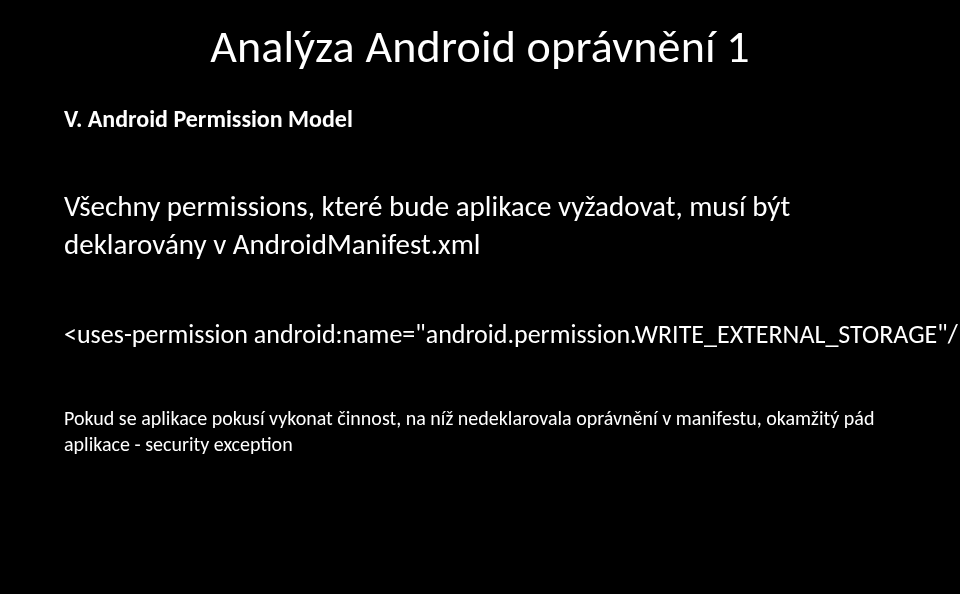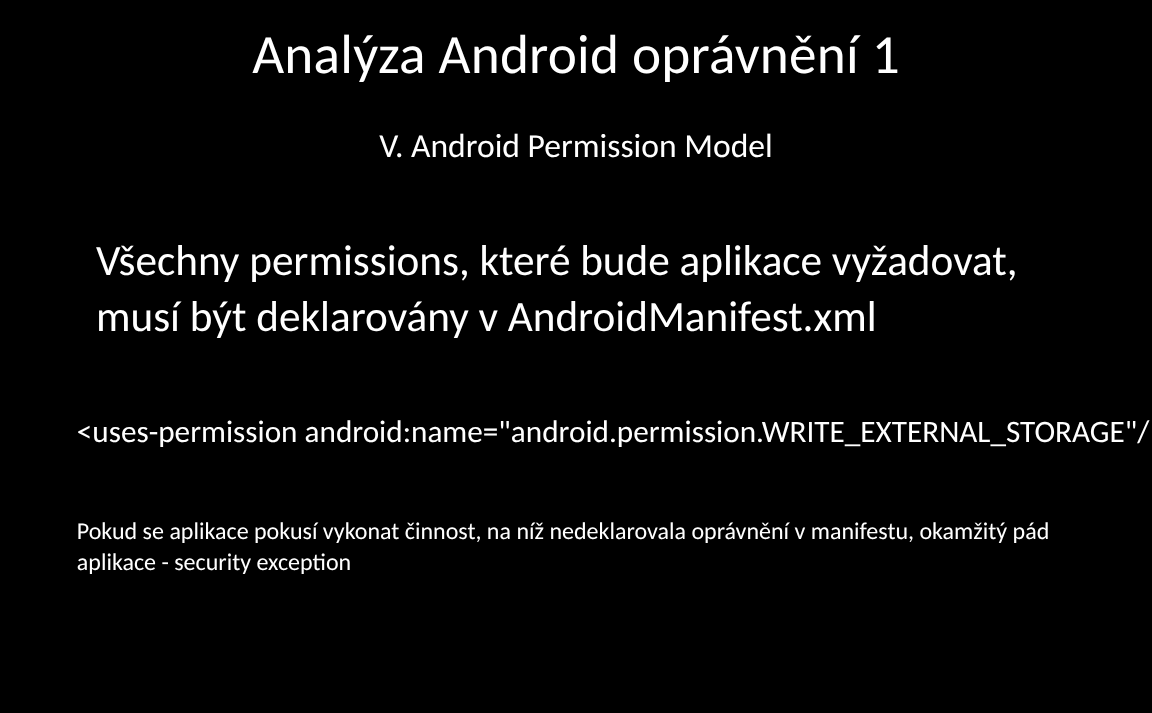--- a/index.html
+++ b/index.html
@@ -20,29 +20,28 @@
     position: relative;
   }
   .title {
     font-size: 46px;
     font-weight: 400;
     text-align: center;
     margin: 0 0 30px 0;
     letter-spacing: 0.2px;
   }
   .subtitle {
-    font-size: 28px;
-    font-weight: 400;
+    font-size: 24px;
+    font-weight: 700;
     margin: 0 0 55px 0;
-    text-align: center;
   }
   .para {
-    font-size: 36px;
+    font-size: 29px;
     line-height: 1.3;
-    margin: 0 0 55px 16px;
+    margin: 0 0 55px 0;
   }
   .code {
     font-size: 26px;
     color: #fff;
     margin: 0 0 55px 0;
     white-space: nowrap;
   }
   .para2 {
     font-size: 20px;
     line-height: 1.3;

